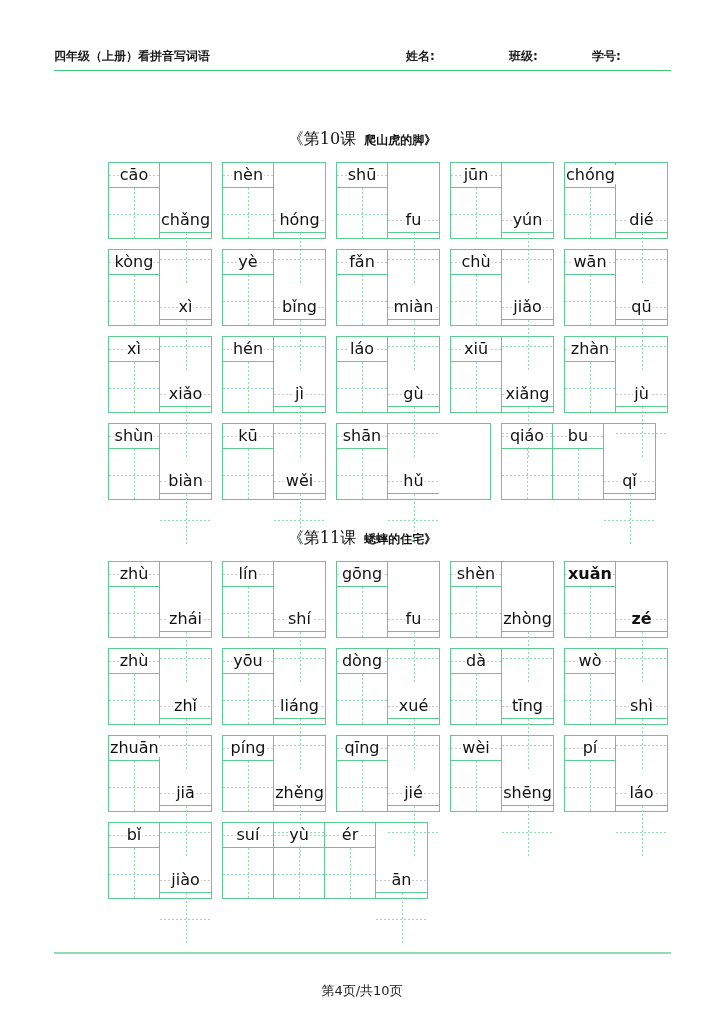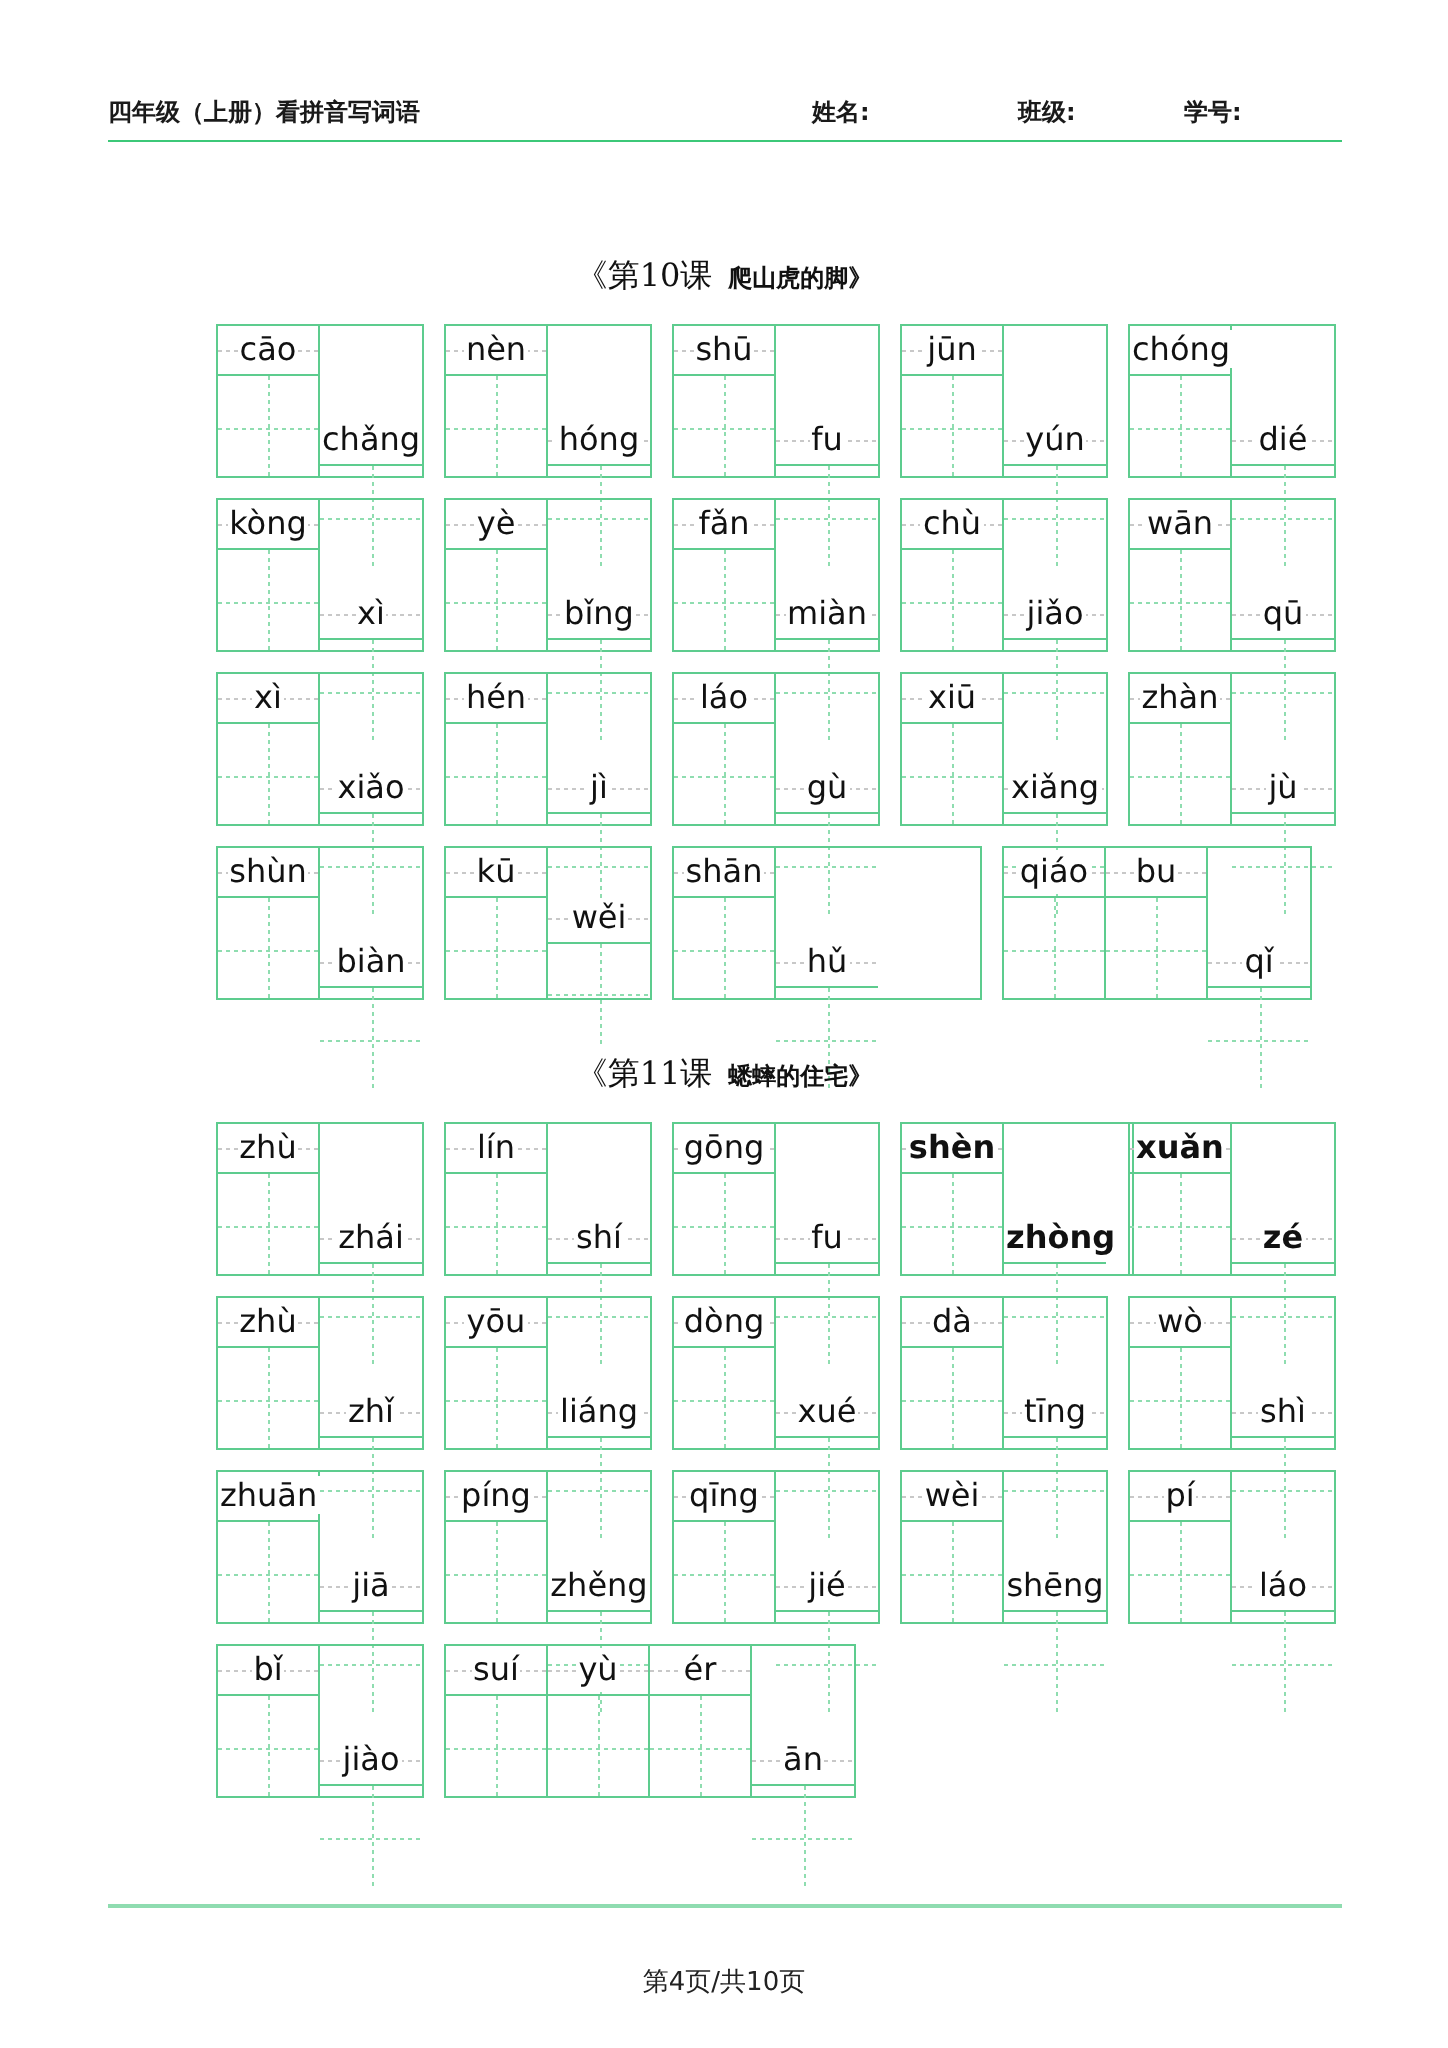--- a/index.html
+++ b/index.html
@@ -233,21 +233,21 @@
       <div class="group" style="left: 0px; width: 104px;">
         <div class="cell">
           <div class="pinyin"><span>shùn</span></div>
           <div class="box"></div>
         </div>
         <div class="cell">
           <div class="pinyin"><span>biàn</span></div>
           <div class="box"></div>
         </div>
       </div>
-      <div class="group" style="left: 114px; width: 104px; align-items: center;">
+      <div class="group" style="left: 114px; width: 104px;">
         <div class="cell">
           <div class="pinyin"><span>kū</span></div>
           <div class="box"></div>
         </div>
         <div class="cell">
           <div class="pinyin"><span>wěi</span></div>
           <div class="box"></div>
         </div>
       </div>
       <div class="group" style="left: 228px; width: 155px;">
@@ -300,21 +300,21 @@
       <div class="group" style="left: 228px; width: 104px;">
         <div class="cell">
           <div class="pinyin"><span>gōng</span></div>
           <div class="box"></div>
         </div>
         <div class="cell">
           <div class="pinyin"><span>fu</span></div>
           <div class="box"></div>
         </div>
       </div>
-      <div class="group" style="left: 342px; width: 117px; font-weight: bold;">
+      <div class="group" style="left: 342px; width: 104px;">
         <div class="cell">
           <div class="pinyin"><span>shèn</span></div>
           <div class="box"></div>
         </div>
         <div class="cell">
           <div class="pinyin"><span>zhòng</span></div>
           <div class="box"></div>
         </div>
       </div>
       <div class="group" style="left: 456px; width: 104px; font-weight: bold;">

